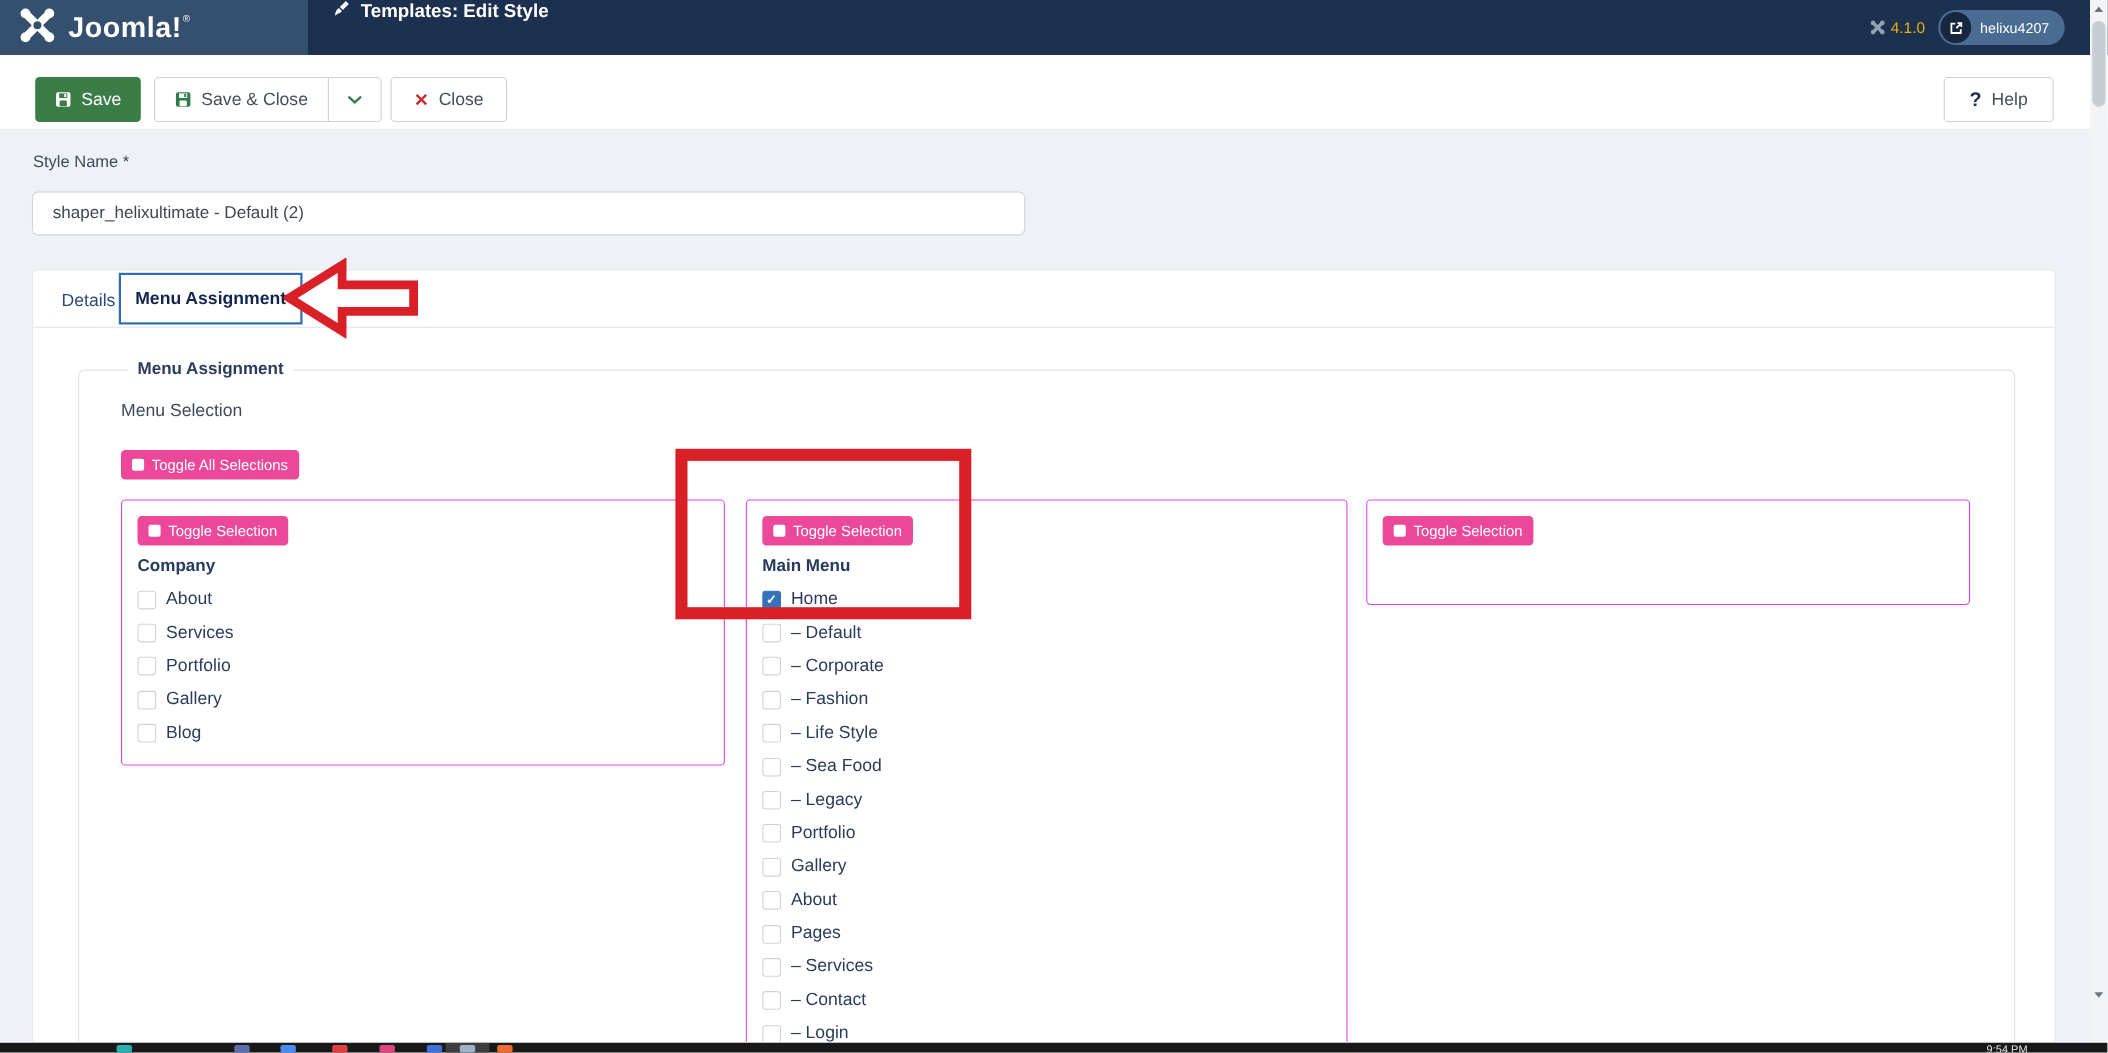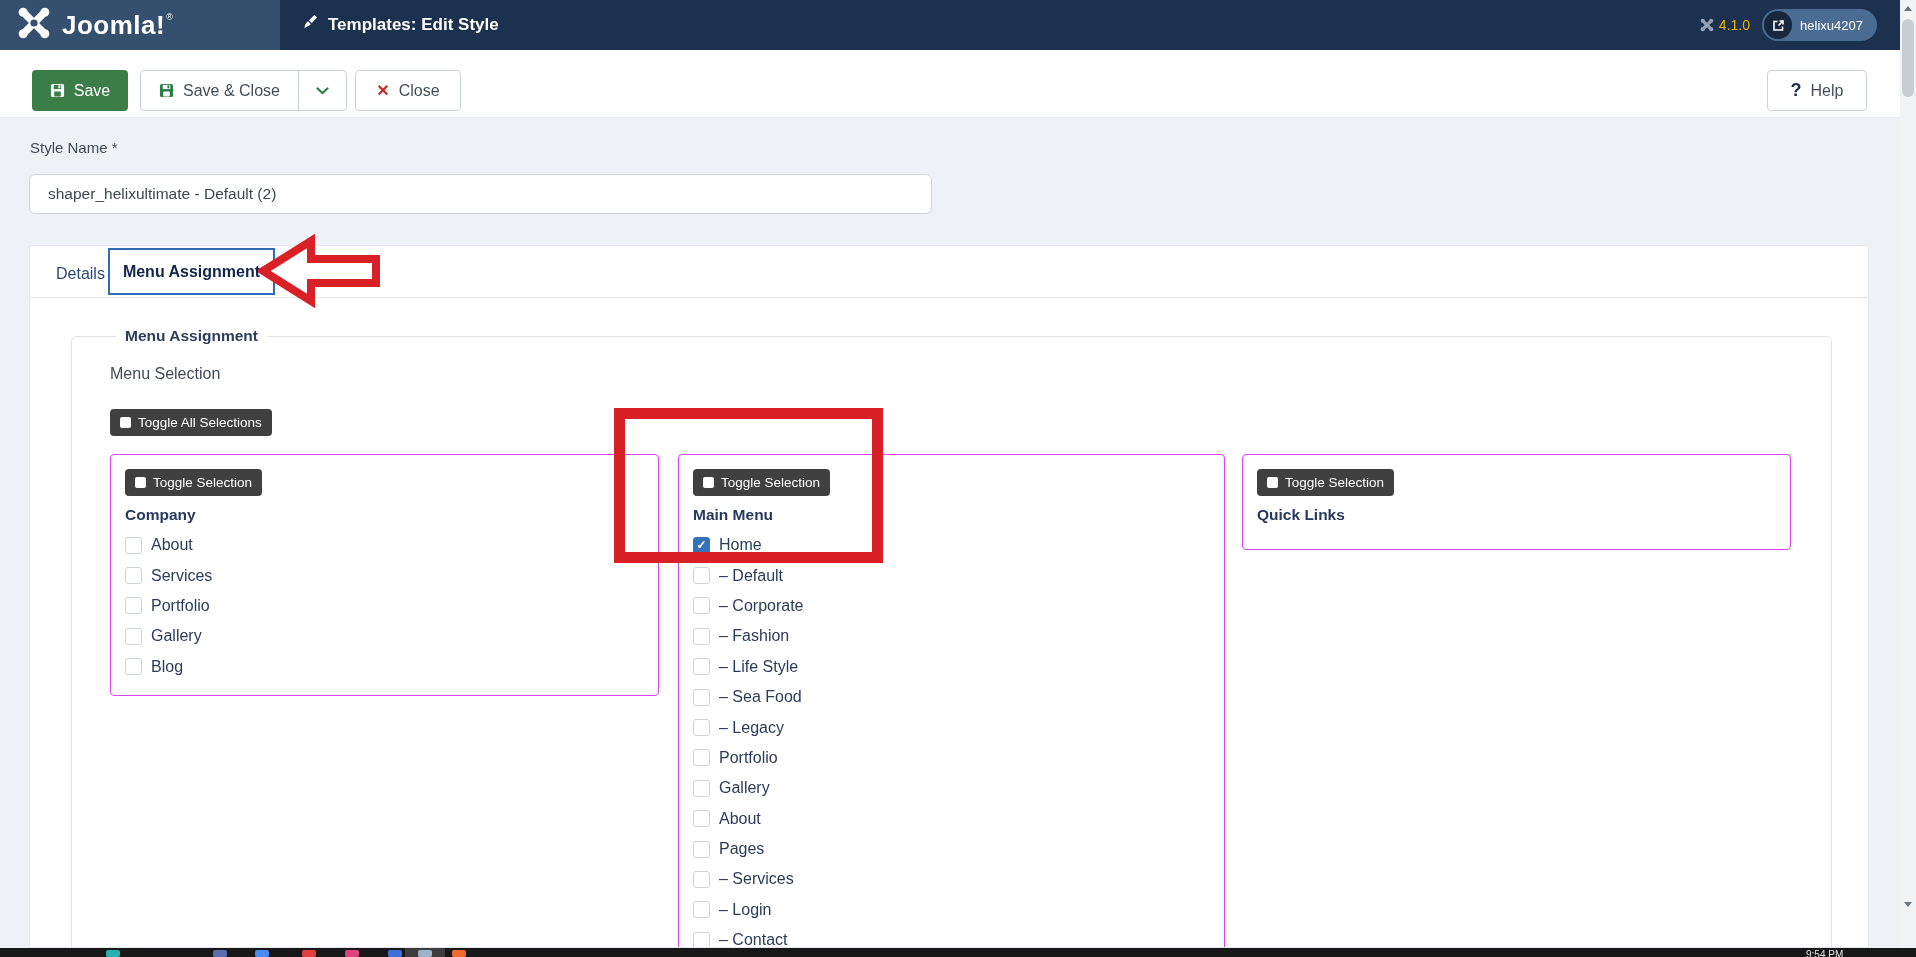--- a/index.html
+++ b/index.html
@@ -5,21 +5,21 @@
   * { margin:0; padding:0; box-sizing:border-box; }
   html,body { width:1916px; height:957px; overflow:hidden; }
   body { font-family:"Liberation Sans", sans-serif; background:#eef2f6; position:relative; }
 
   
   .navbar { position:absolute; left:0; top:0; width:1916px; height:50px; background:#1c3150; z-index:5; }
   .nav-brand { position:absolute; left:0; top:0; width:280px; height:50px; background:#35506f;
                display:flex; align-items:center; padding-left:16px; }
   .brand-text { color:#fff; font-size:26px; font-weight:bold; letter-spacing:.5px; margin-left:10px; }
   .brand-reg { color:#fff; font-size:9px; vertical-align:top; position:relative; top:-8px; left:1px; }
-  .nav-title { position:absolute; left:300px; top:0; height:50px; display:flex; align-items:center; gap:10px; }
+  .nav-title { position:absolute; left:300px; top:0; height:50px; display:flex; align-items:flex-start; gap:10px; }
   .nav-title span { color:#fff; font-size:17px; font-weight:bold; }
   .nav-version { position:absolute; right:166px; top:0; height:50px; display:flex; align-items:center; gap:5px;
                  color:#eab308; font-size:14px; }
   .user-pill { position:absolute; right:39px; top:9px; height:32px; background:#4a6b92; border-radius:16px;
                display:flex; align-items:center; padding:0 14px 0 2px; gap:8px; }
   .user-pill .pill-circle { width:28px; height:28px; border-radius:50%; background:#16273f;
                display:flex; align-items:center; justify-content:center; }
   .user-pill .pill-name { color:#fff; font-size:13px; }
 
   
@@ -52,21 +52,21 @@
                 font-size:16px; font-weight:bold; color:#13244d; }
   .tab-divider { position:absolute; left:0; top:51px; width:100%; height:1px; background:#e1e5e9; }
 
   
   .fset { position:absolute; left:41px; top:90px; width:1761px; height:640px;
           border:1px solid #dfe3e8; border-radius:6px; }
   .fset-legend { position:absolute; left:44px; top:-10px; background:#fff; padding:0 9px;
                  font-size:15.5px; font-weight:bold; color:#2b3c5e; }
   .menu-selection-label { position:absolute; left:38px; top:28px; font-size:16px; color:#404b57; }
   .tgl-btn { display:inline-flex; align-items:center; gap:7px; height:27px; padding:0 10px;
-             background:#404040; border-radius:4px; color:#fff; font-size:13.5px; }
+             background:#ec4899; border-radius:4px; color:#fff; font-size:13.5px; }
   .tgl-glyph { width:11px; height:11px; background:#fff; border-radius:2px; display:inline-block; }
   .toggle-all { position:absolute; left:38px; top:72px; }
 
   .menu-box { position:absolute; top:117px; background:#fff; border:1px solid #d946ef; border-radius:4px;
               padding:14px; }
   .menu-box.c0 { left:38px;   width:549px; height:242px; }
   .menu-box.c1 { left:606px;  width:547px; height:525px; }
   .menu-box.c2 { left:1170px; width:549px; height:96px;  }
   .menu-box .col-title { margin-top:10px; font-size:15.5px; font-weight:bold; color:#263a5e; }
   .items { margin-top:6px; }
@@ -275,31 +275,31 @@
             <div class="item-row">
               <span class="cbx"></span>
               <span class="item-label">Pages</span>
             </div>
             <div class="item-row">
               <span class="cbx"></span>
               <span class="item-label">– Services</span>
             </div>
             <div class="item-row">
               <span class="cbx"></span>
+              <span class="item-label">– Contact</span>
+            </div>
+            <div class="item-row">
+              <span class="cbx"></span>
               <span class="item-label">– Login</span>
-            </div>
-            <div class="item-row">
-              <span class="cbx"></span>
-              <span class="item-label">– Contact</span>
             </div>
           </div></div>
         <div class="menu-box c2"><div class="tgl-btn">
             <span class="tgl-glyph"></span>
             <span>Toggle Selection</span>
-          </div><div class="col-title">Quick Links</div><div class="items"></div></div>
+          </div><div class="items"></div></div>
       </div>
   </fieldset>
 </div>
 
 <div class="anno-rect"></div>
 <div class="anno-arrow">
   <svg width="124" height="74" viewBox="0 0 124 74">
     <polygon points="5,37 53,7 53,25 118,25 118,49 53,49 53,67" fill="#ffffff" stroke="#d92027" stroke-width="8" stroke-linejoin="miter"></polygon>
   </svg>
 </div>

